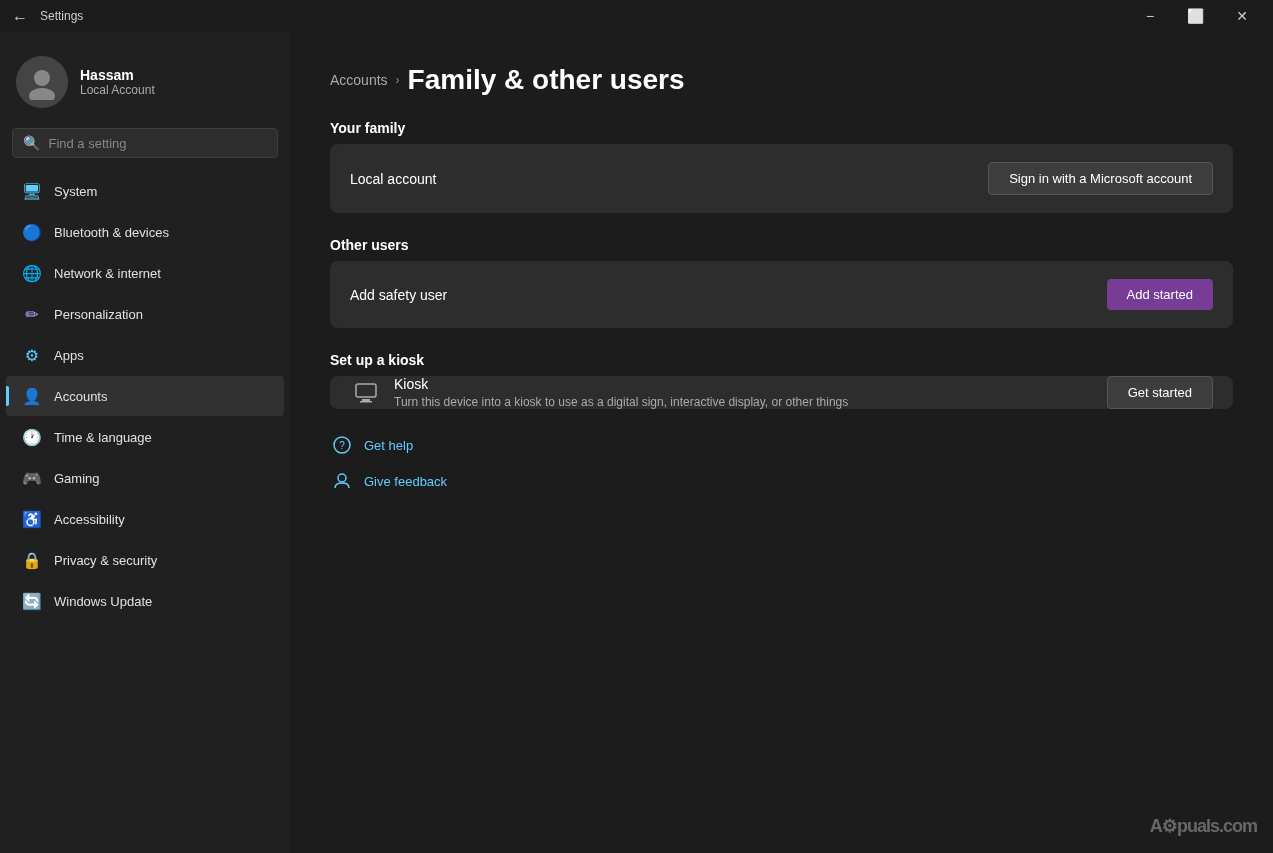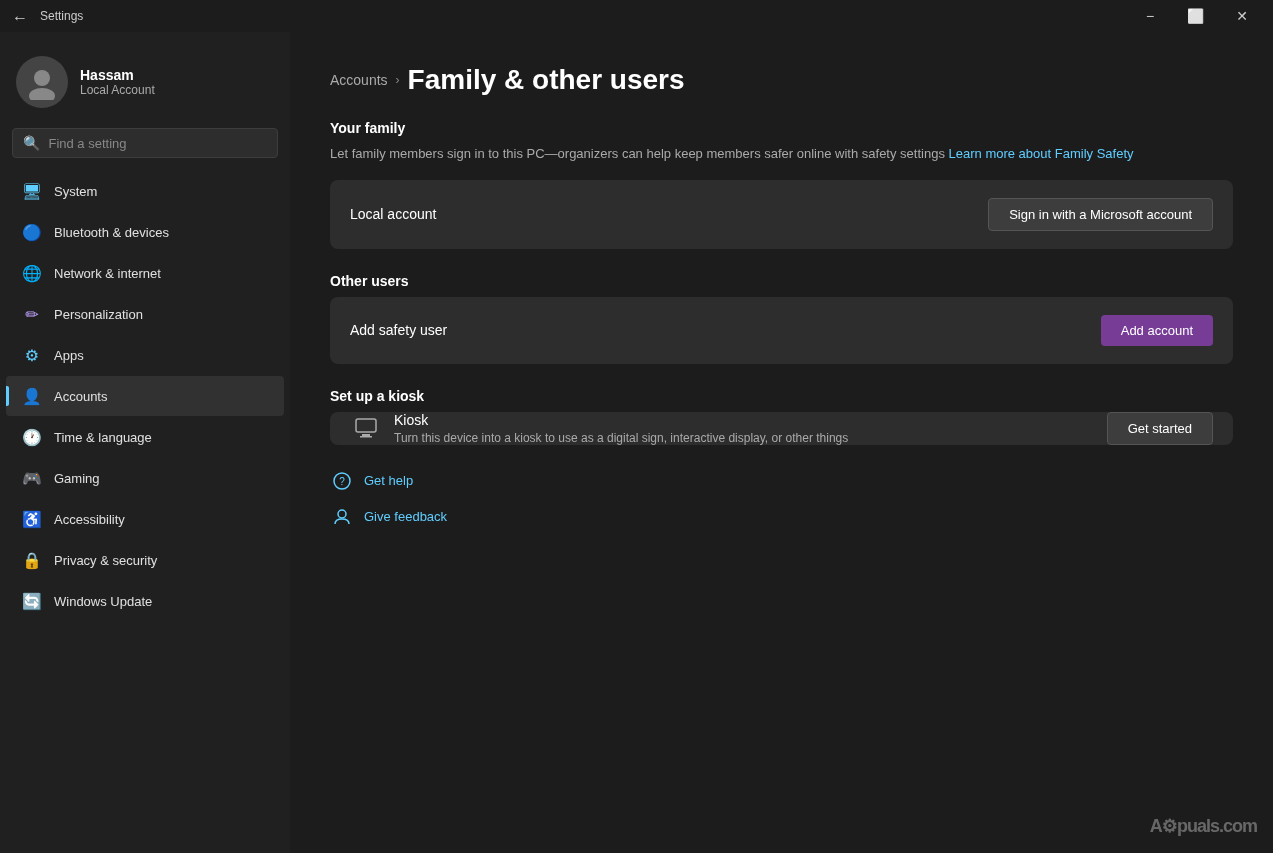--- a/index.html
+++ b/index.html
@@ -427,42 +427,38 @@
 
   <div class="content">
 
     <div class="breadcrumb">
       <span class="breadcrumb-link">Accounts</span>
       <span class="breadcrumb-chevron">›</span>
       <span class="breadcrumb-current">Family &amp; other users</span>
     </div>
 
     <div class="section-title">Your family</div>
-    <div class="section-desc">
-      <span>Let family members sign in to this PC—organizers can help keep members safer online with safety settings</span>
-      <a href="#">Learn more about Family Safety</a>
-    </div>
 
     <div class="card">
       <div class="card-row">
         <div class="card-row-left">
           <span class="row-title">Local account</span>
         </div>
         <button class="btn-secondary">Sign in with a Microsoft account</button>
       </div>
     </div>
 
     <div class="section-title">Other users</div>
 
     <div class="card">
       <div class="card-row">
         <div class="card-row-left">
           <span class="row-title">Add safety user</span>
         </div>
-        <button class="btn-primary">Add account</button>
+        <button class="btn-primary">Add started</button>
       </div>
     </div>
 
     <div class="section-title">Set up a kiosk</div>
 
     <div class="card">
       <div class="card-row-with-icon">
         <div class="left-side">
           <div class="card-row-icon">
             <svg width="24" height="24" viewBox="0 0 24 24" fill="none">

